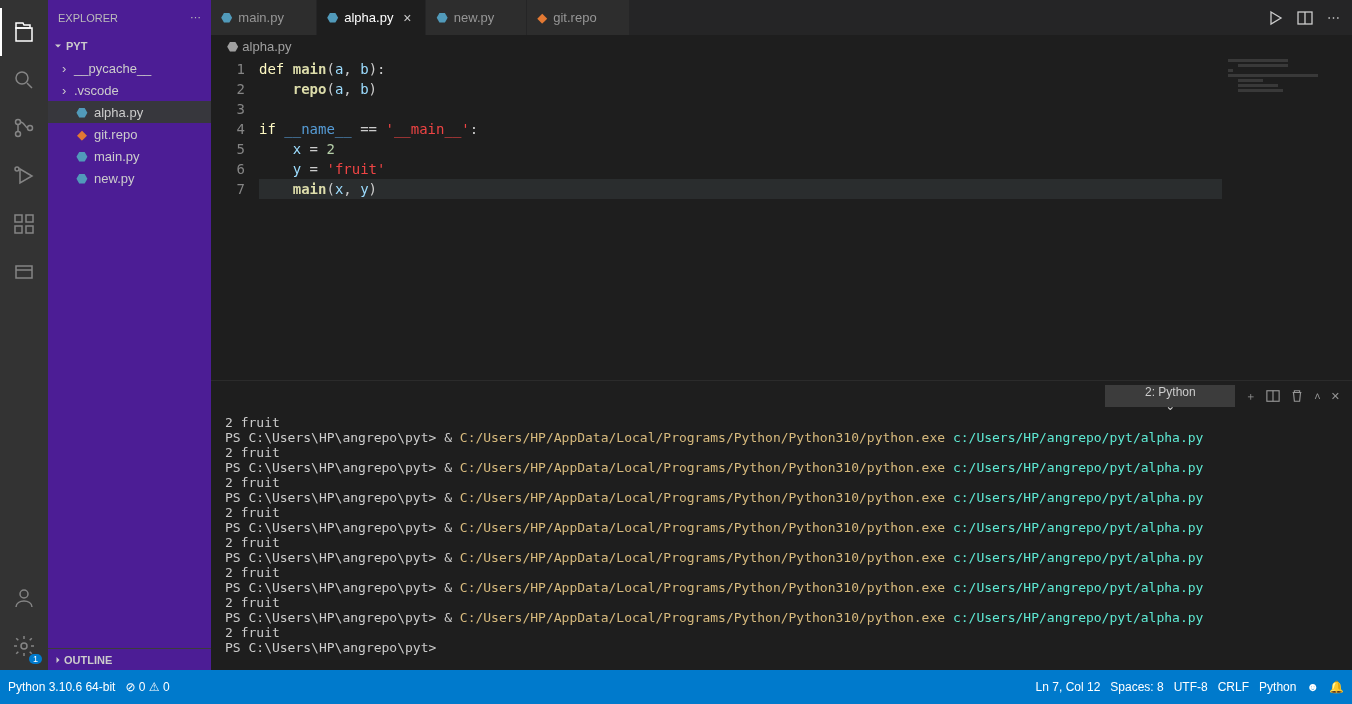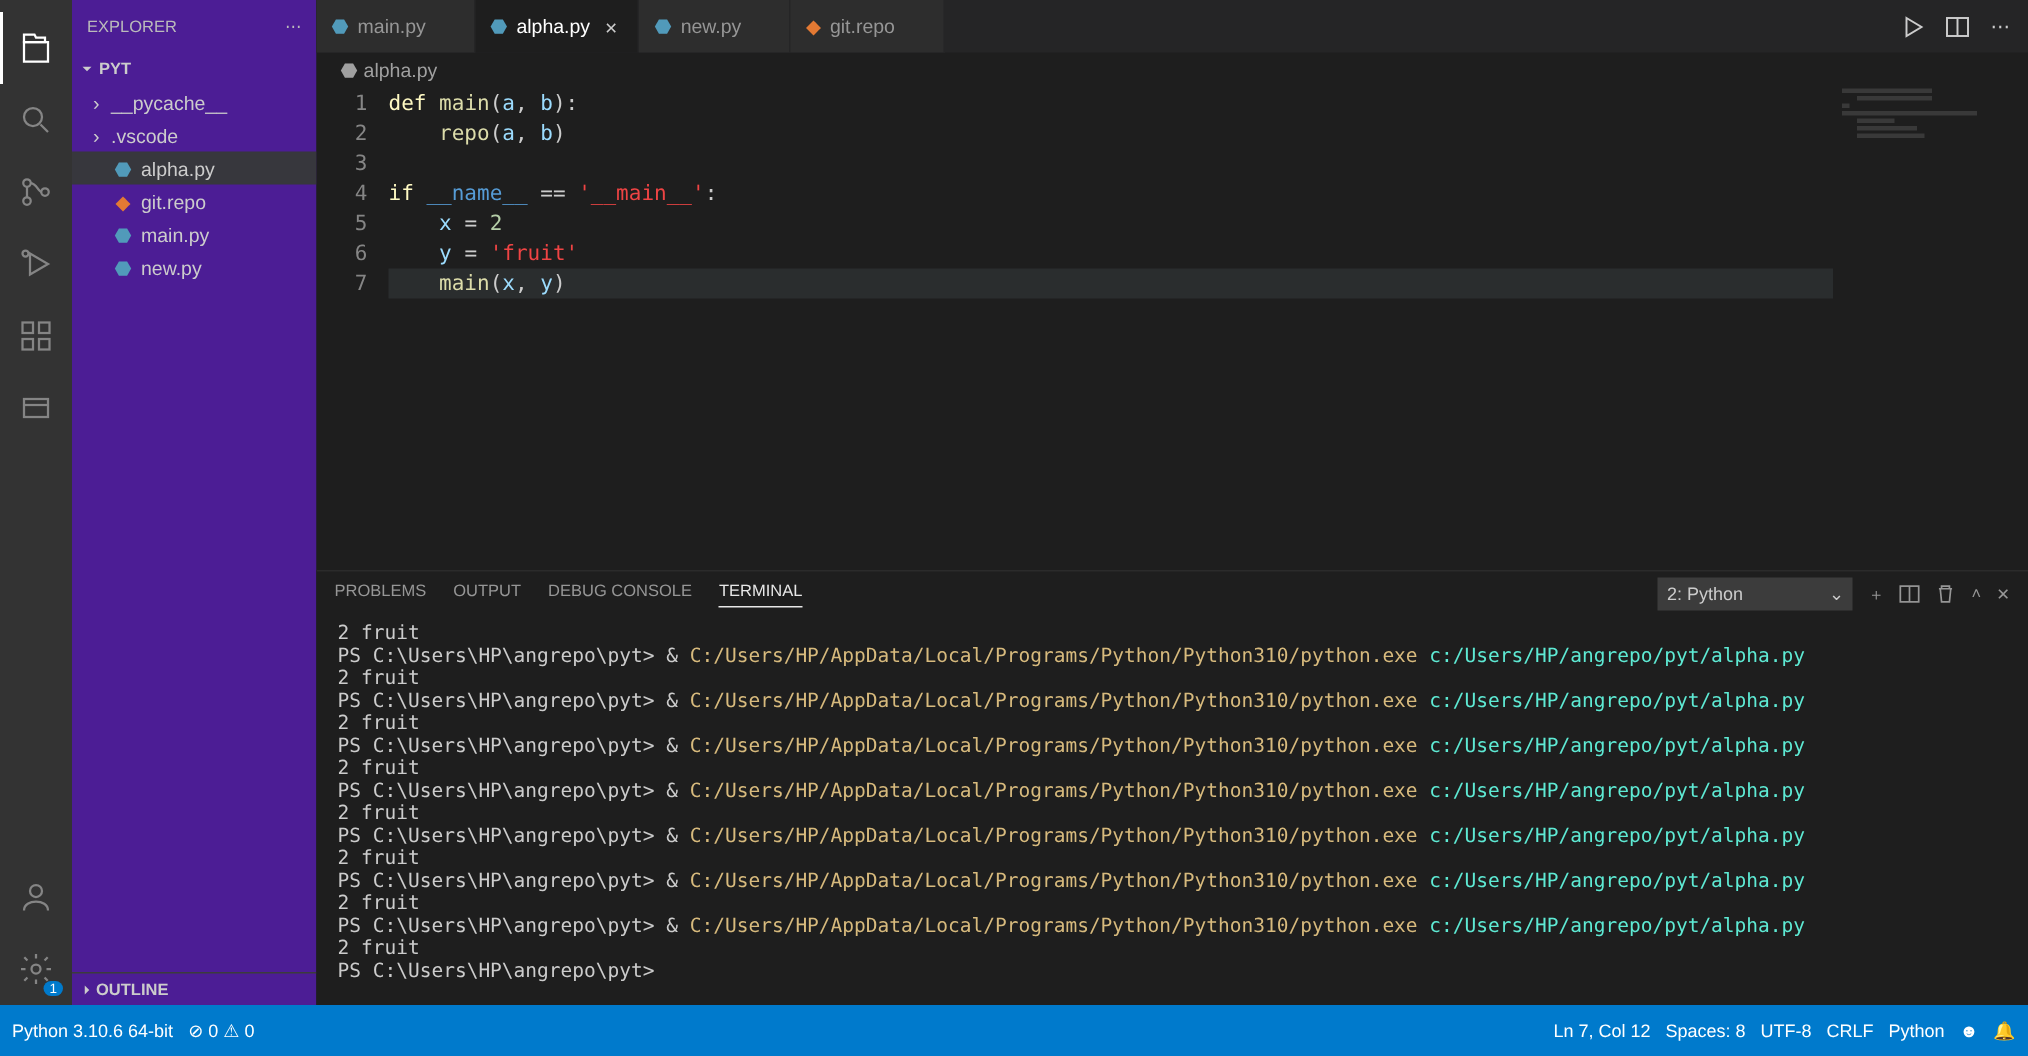--- a/index.html
+++ b/index.html
@@ -76,41 +76,41 @@
 .gutter {
   width: 48px; text-align: right; color: #858585; padding-right: 14px;
   font-family: Consolas, monospace; font-size: 14px; line-height: 20px; padding-top: 2px;
 }
 .code {
   flex: 1; font-family: Consolas, monospace; font-size: 14px; line-height: 20px;
   white-space: pre; padding-top: 2px; position: relative;
 }
 .code .hl-line { position: absolute; left: 0; right: 130px; height: 20px; background: #2a2d2e; z-index: 0; }
 .code pre { position: relative; z-index: 1; }
-.k { color: #fef9c3; } .fn { color: #dcdcaa; } .p { color: #9cdcfe; }
+.k { color: #fef9c3; } .fn { color: #dcdcaa; font-weight: bold; } .p { color: #9cdcfe; }
 .s { color: #ef4444; } .n { color: #b5cea8; } .bn { color: #569cd6; }
 .minimap {
   position: absolute; right: 14px; top: 2px; width: 110px; height: 90px;
   opacity: 0.5;
 }
 .minimap .mmline { height: 3px; margin-bottom: 2px; background: #555; }
 .panel {
   border-top: 1px solid #2b2b2b;
   display: flex; flex-direction: column; background: #1e1e1e;
 }
 .panel-tabs {
   height: 30px; display: flex; align-items: center; padding: 0 12px; gap: 18px;
   font-size: 11px; color: #969696;
 }
 .panel-tab { cursor: pointer; padding-bottom: 4px; }
 .panel-tab.active { color: #e7e7e7; border-bottom: 1px solid #e7e7e7; }
 .panel-right { margin-left: auto; display: flex; align-items: center; gap: 10px; }
 .panel-select {
   width: 130px; height: 22px; background: #3c3c3c; color: #cccccc;
-  display: flex; align-items: center; padding: 0 6px; font-size: 12px; justify-content: space-between;
+  display: flex; align-items: center; padding: 0 6px; font-size: 12px; justify-content: space-between; flex-direction: column;
 }
 .terminal-body {
   flex: 1; padding: 4px 14px; font-family: Consolas, monospace; font-size: 13px;
   line-height: 15px; color: #cccccc; overflow: hidden;
 }
 .tline .prompt { color: #cccccc; }
 .tline .amp { color: #cccccc; }
 .tline .exe { color: #d7ba7d; }
 .tline .arg { color: #5eead4; }
 .status-bar {
@@ -295,26 +295,20 @@
         <div class="mmline" style="width:5px"></div>
           <div class="mmline" style="width:90px"></div>
         <div class="mmline" style="width:25px;margin-left:10px"></div>
           <div class="mmline" style="width:40px;margin-left:10px"></div>
         <div class="mmline" style="width:45px;margin-left:10px"></div>
       </div>
     </div>
 
     <div class="panel" style="height:290px">
       <div class="panel-tabs">
-        <div id="panel-tabs-slot" style="display:flex;gap:18px">
-            <div class="panel-tab">PROBLEMS</div>
-            <div class="panel-tab">OUTPUT</div>
-            <div class="panel-tab">DEBUG CONSOLE</div>
-            <div class="panel-tab active">TERMINAL</div>
-          </div>
         <div class="panel-right">
           <div class="panel-select">
             <span>2: Python</span>
             <span>⌄</span>
           </div>
           <span>＋</span>
           <span>
               <svg width="14" height="14" viewBox="0 0 16 16" fill="none" stroke="currentColor" stroke-width="1.3">
                 <rect x="1" y="2" width="14" height="12"></rect>
                 <path d="M8 2v12"></path>

